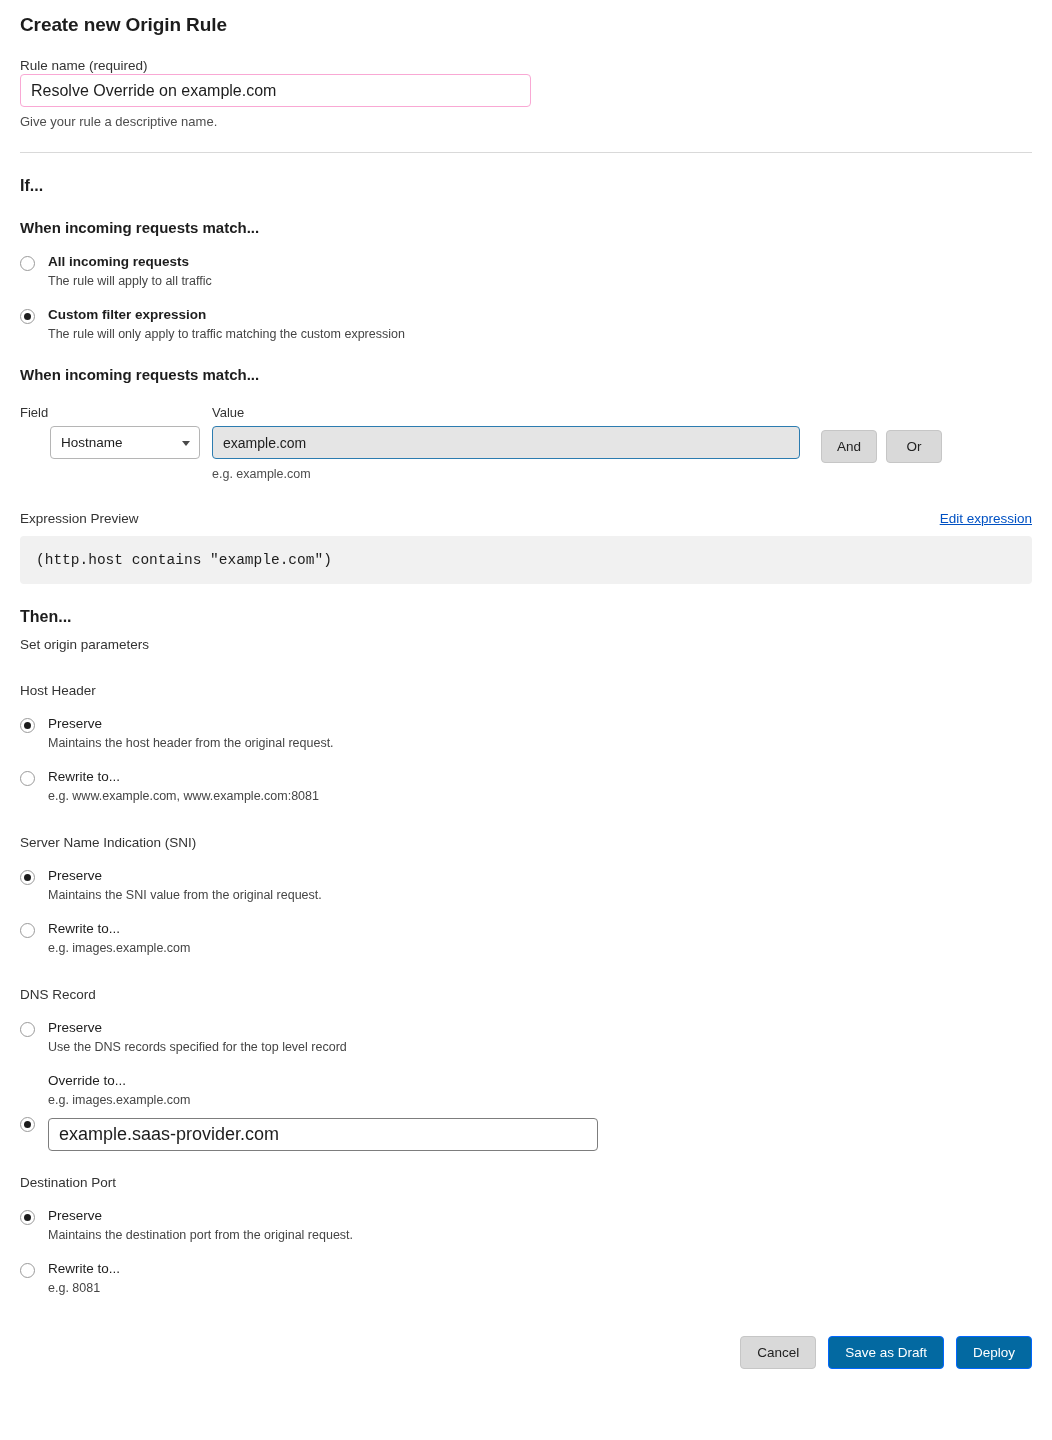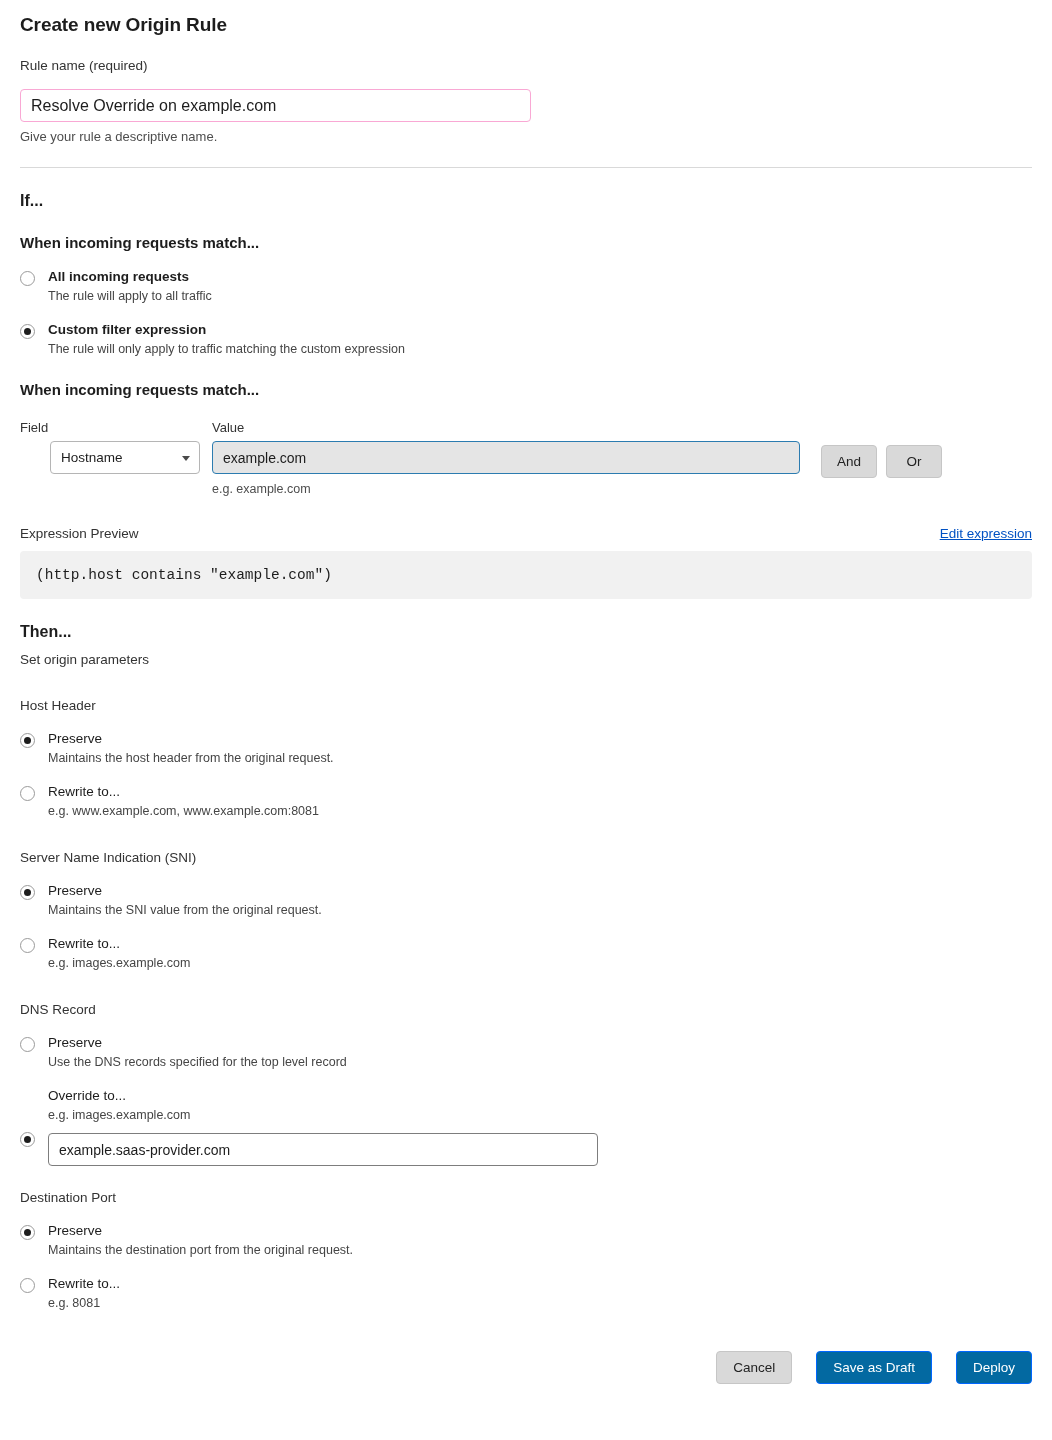--- a/index.html
+++ b/index.html
@@ -21,21 +21,21 @@
   }
   h1.title {
     font-size: 19px;
     font-weight: bold;
     margin: 0 0 22px 0;
     letter-spacing: -0.1px;
   }
   .field-label {
     font-size: 13.5px;
     color: #333;
-    margin-bottom: 16px;
+    margin-bottom: 1px;
     display: block;
   }
   .text-input {
     display: block;
     font-family: "Liberation Sans", sans-serif;
     font-size: 16px;
     color: #1d1d1d;
     padding: 8px 10px;
     border: 1px solid #f9a8d4;
     border-radius: 4px;
@@ -200,34 +200,34 @@
     color: #333;
     margin-top: 31px;
   }
   .nested-input {
     margin-top: 10px;
     margin-left: 32px;
     width: 550px;
     height: 33px;
     border: 1px solid #7d7d7d;
     border-radius: 4px;
-    font-size: 14px;
+    font-size: 18px;
     background: #fff;
   }
   .dns-override-row {
     display: flex;
     align-items: flex-start;
     margin-top: 18px;
   }
   .dns-override-row .radio { margin-top: 44px; }
   .footer {
     display: flex;
     justify-content: flex-end;
     align-items: center;
-    gap: 24px;
+    gap: 12px;
     margin-top: 40px;
     padding-bottom: 14px;
     width: 1012px;
   }
   .btn {
     height: 33px;
     border-radius: 4px;
     font-size: 13.5px;
     cursor: pointer;
     font-family: "Liberation Sans", sans-serif;

